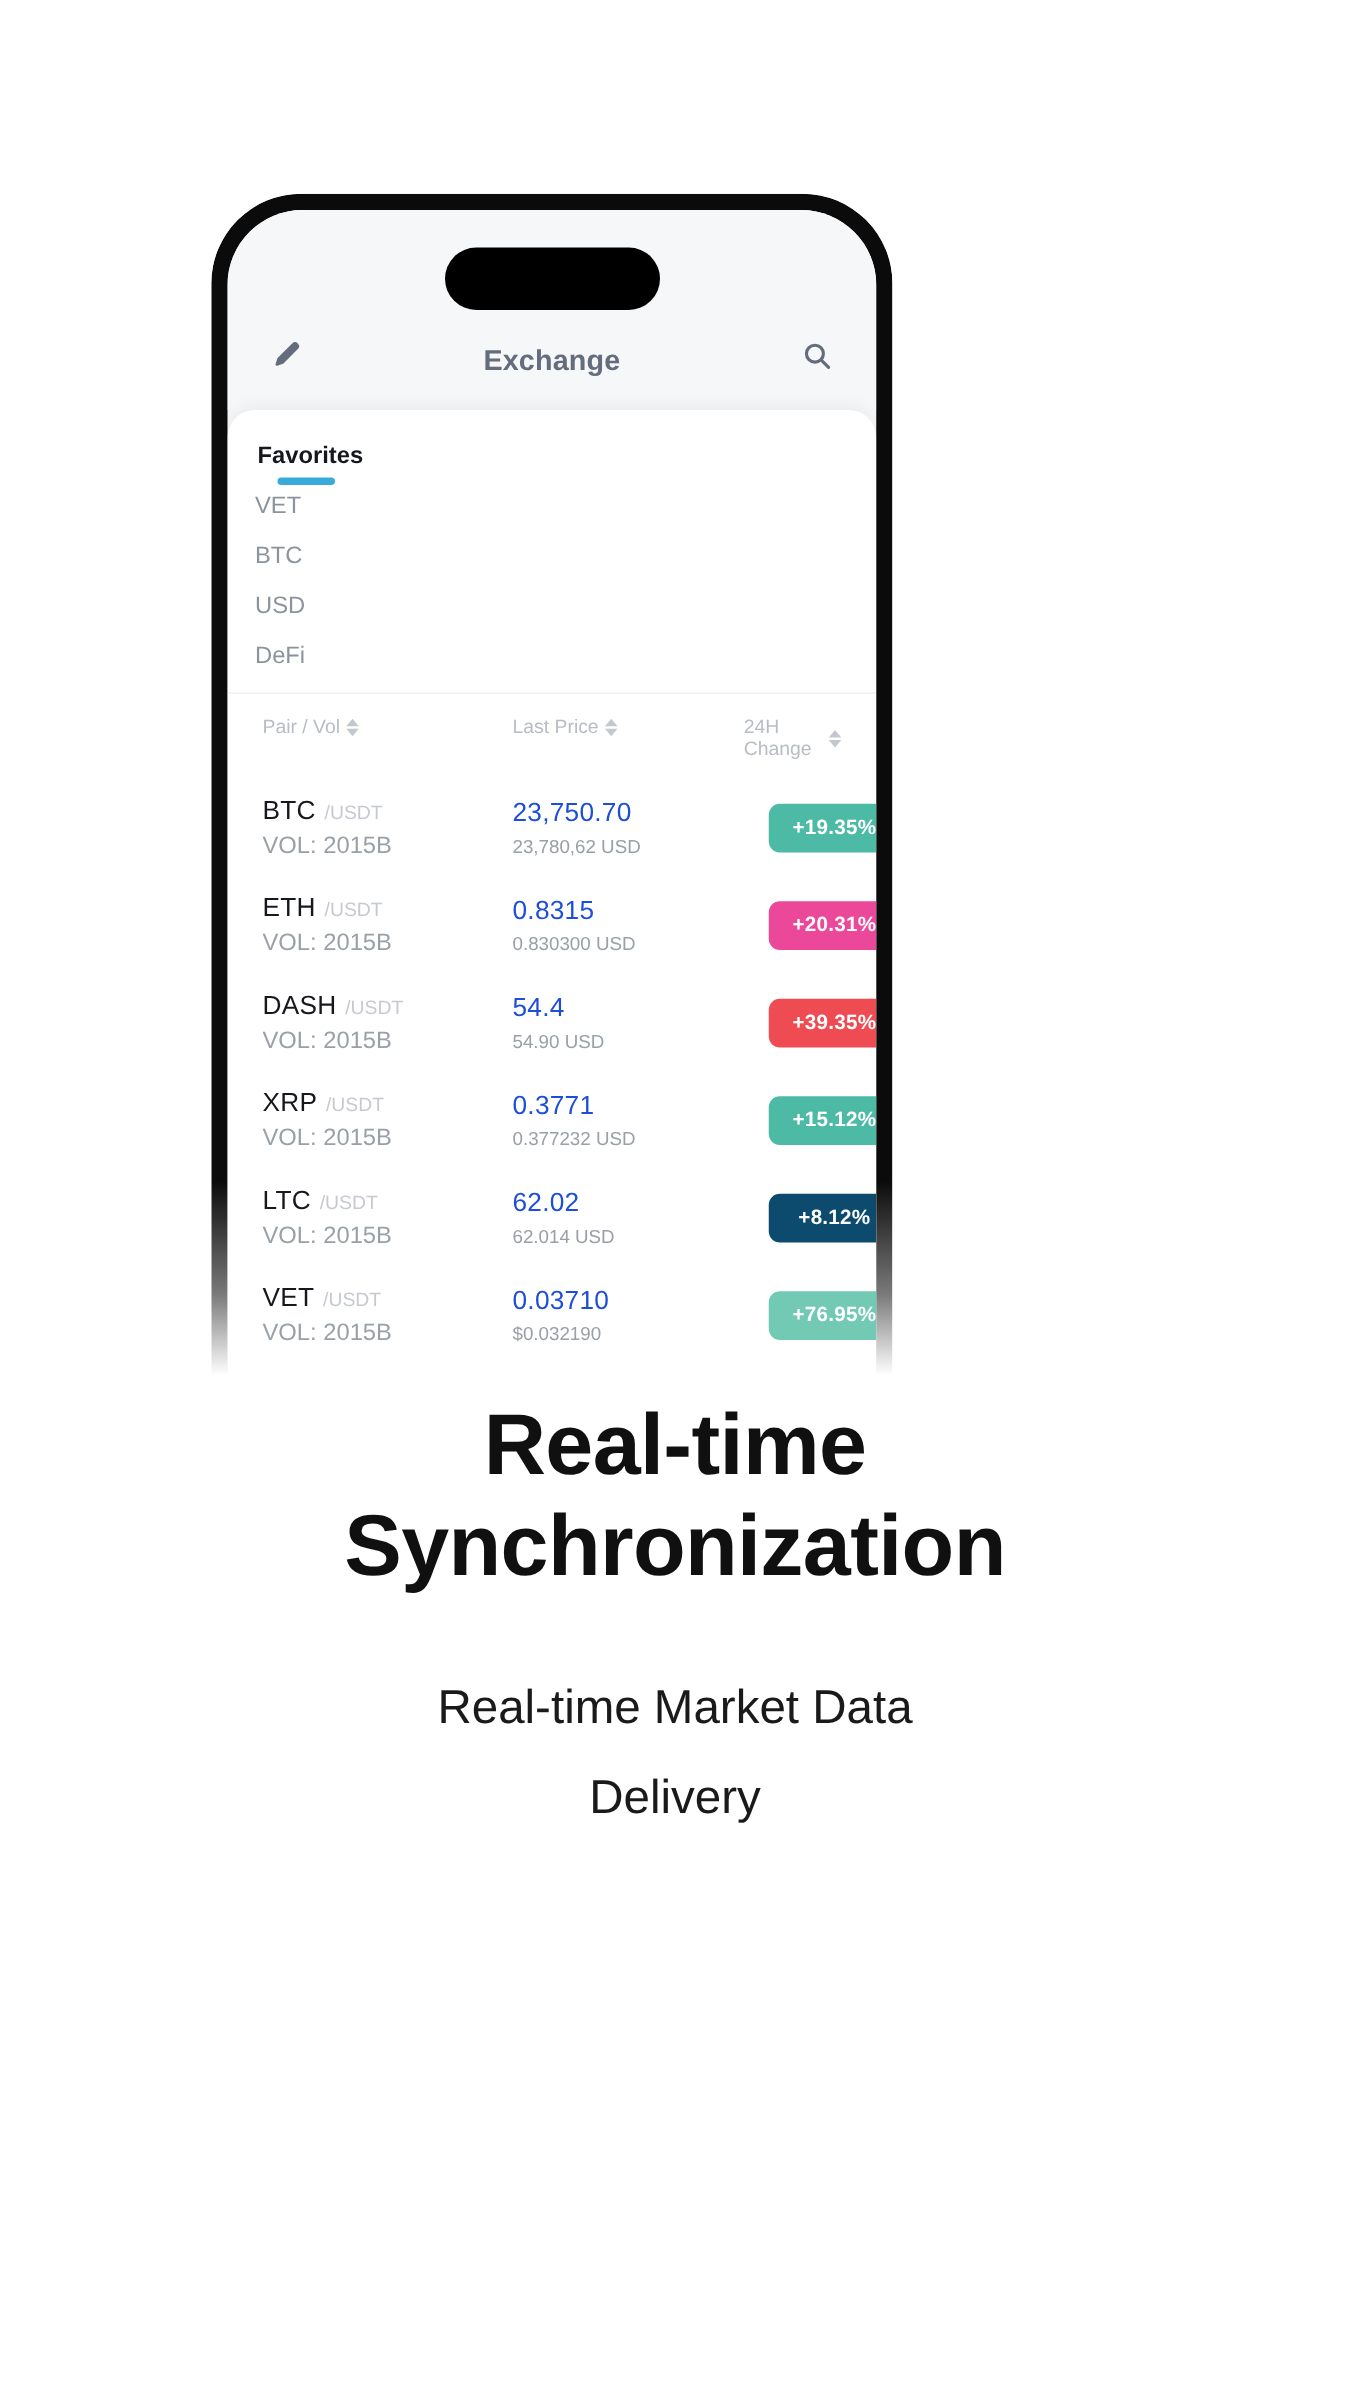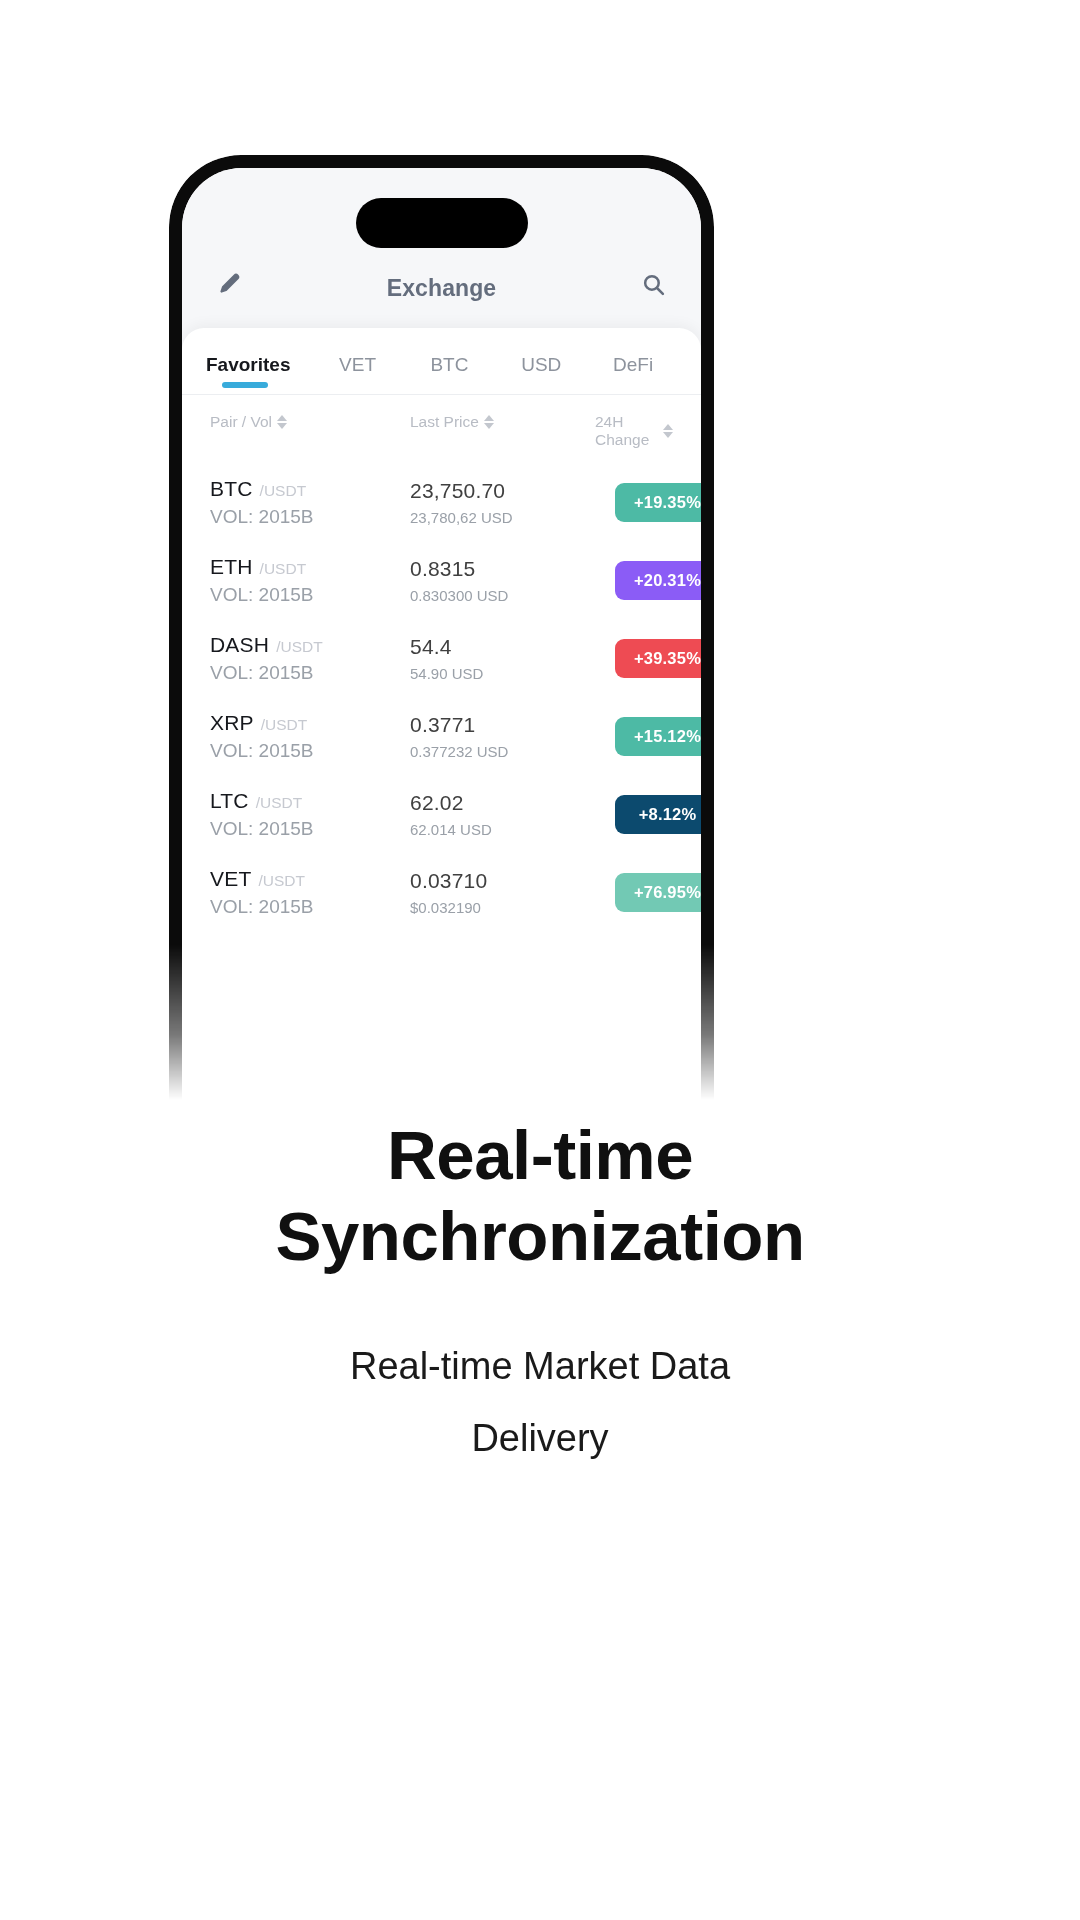--- a/index.html
+++ b/index.html
@@ -83,24 +83,25 @@
     left:0; top:160px; right:0; bottom:0;
     background:#ffffff;
     border-radius:22px 22px 0 0;
     box-shadow:0 -3px 14px rgba(0,0,0,0.05);
     overflow:hidden;
   }
 
   
   .tabs {
     display:flex;
-    align-items:flex-end;
+    align-items:flex-start;
     padding:26px 22px 0 22px;
     gap:0;
     position:relative;
+    flex-direction:column;
   }
   .tab {
     flex:1;
     text-align:center;
     font-size:19px;
     color:#8d939d;
     padding-bottom:18px;
     position:relative;
     cursor:pointer;
     white-space:nowrap;
@@ -175,21 +176,21 @@
     color:#c6c9d0;
   }
   .pair-vol {
     font-size:19px;
     color:#9aa0a8;
     margin-top:5px;
   }
   .cell-price { flex:0 0 185px; }
   .price-main {
     font-size:21px;
-    color:#404040;
+    color:#1d4ed8;
     letter-spacing:0.2px;
   }
   .price-sub {
     font-size:15px;
     color:#9aa0a8;
     margin-top:6px;
   }
   .cell-change { flex:1; display:flex; justify-content:flex-end;margin-left:20px; }
   .badge {
     min-width:105px;
@@ -320,21 +321,21 @@
                   <span class="pair-sym">ETH</span>
                   <span class="pair-quote">/USDT</span>
                 </div>
                 <div class="pair-vol">VOL: 2015B</div>
               </div>
               <div class="cell-price">
                 <div class="price-main">0.8315</div>
                 <div class="price-sub">0.830300 USD</div>
               </div>
               <div class="cell-change">
-                <div class="badge" style="background:#8b5cf6">+20.31%</div>
+                <div class="badge" style="background:#ec4899">+20.31%</div>
               </div>
             </div>
             <div class="row">
               <div class="cell-pair">
                 <div class="pair-line">
                   <span class="pair-sym">DASH</span>
                   <span class="pair-quote">/USDT</span>
                 </div>
                 <div class="pair-vol">VOL: 2015B</div>
               </div>

